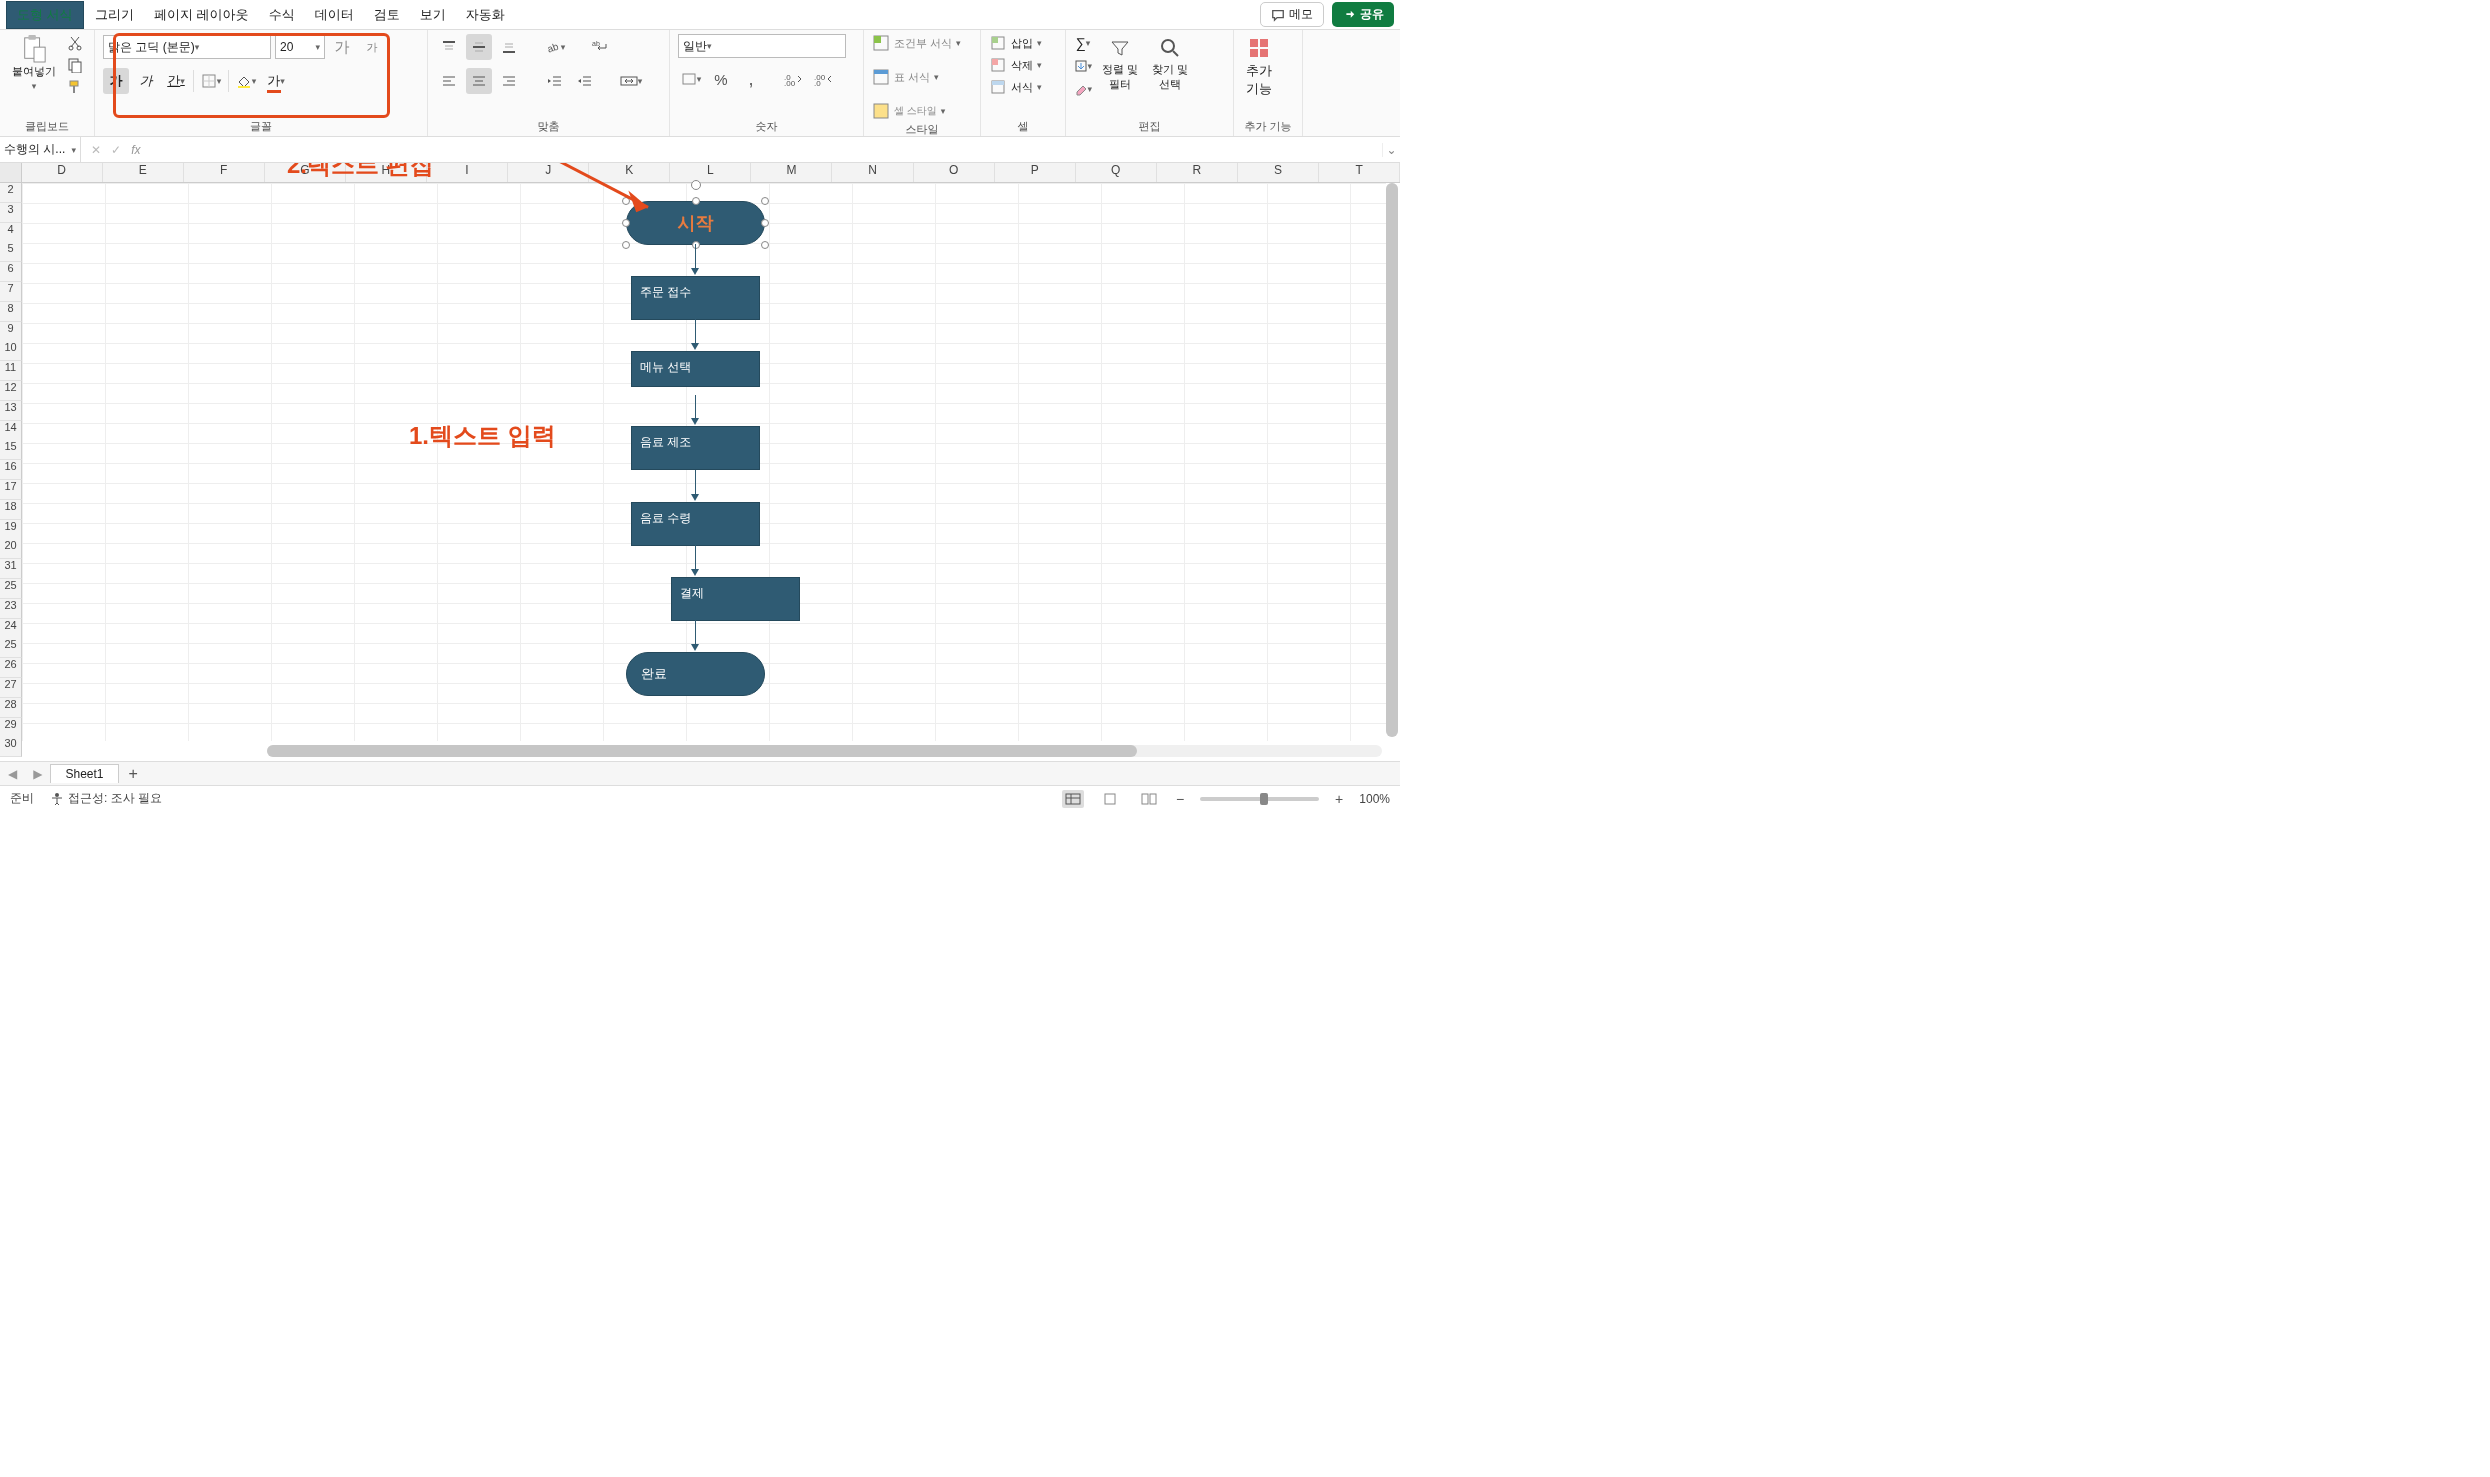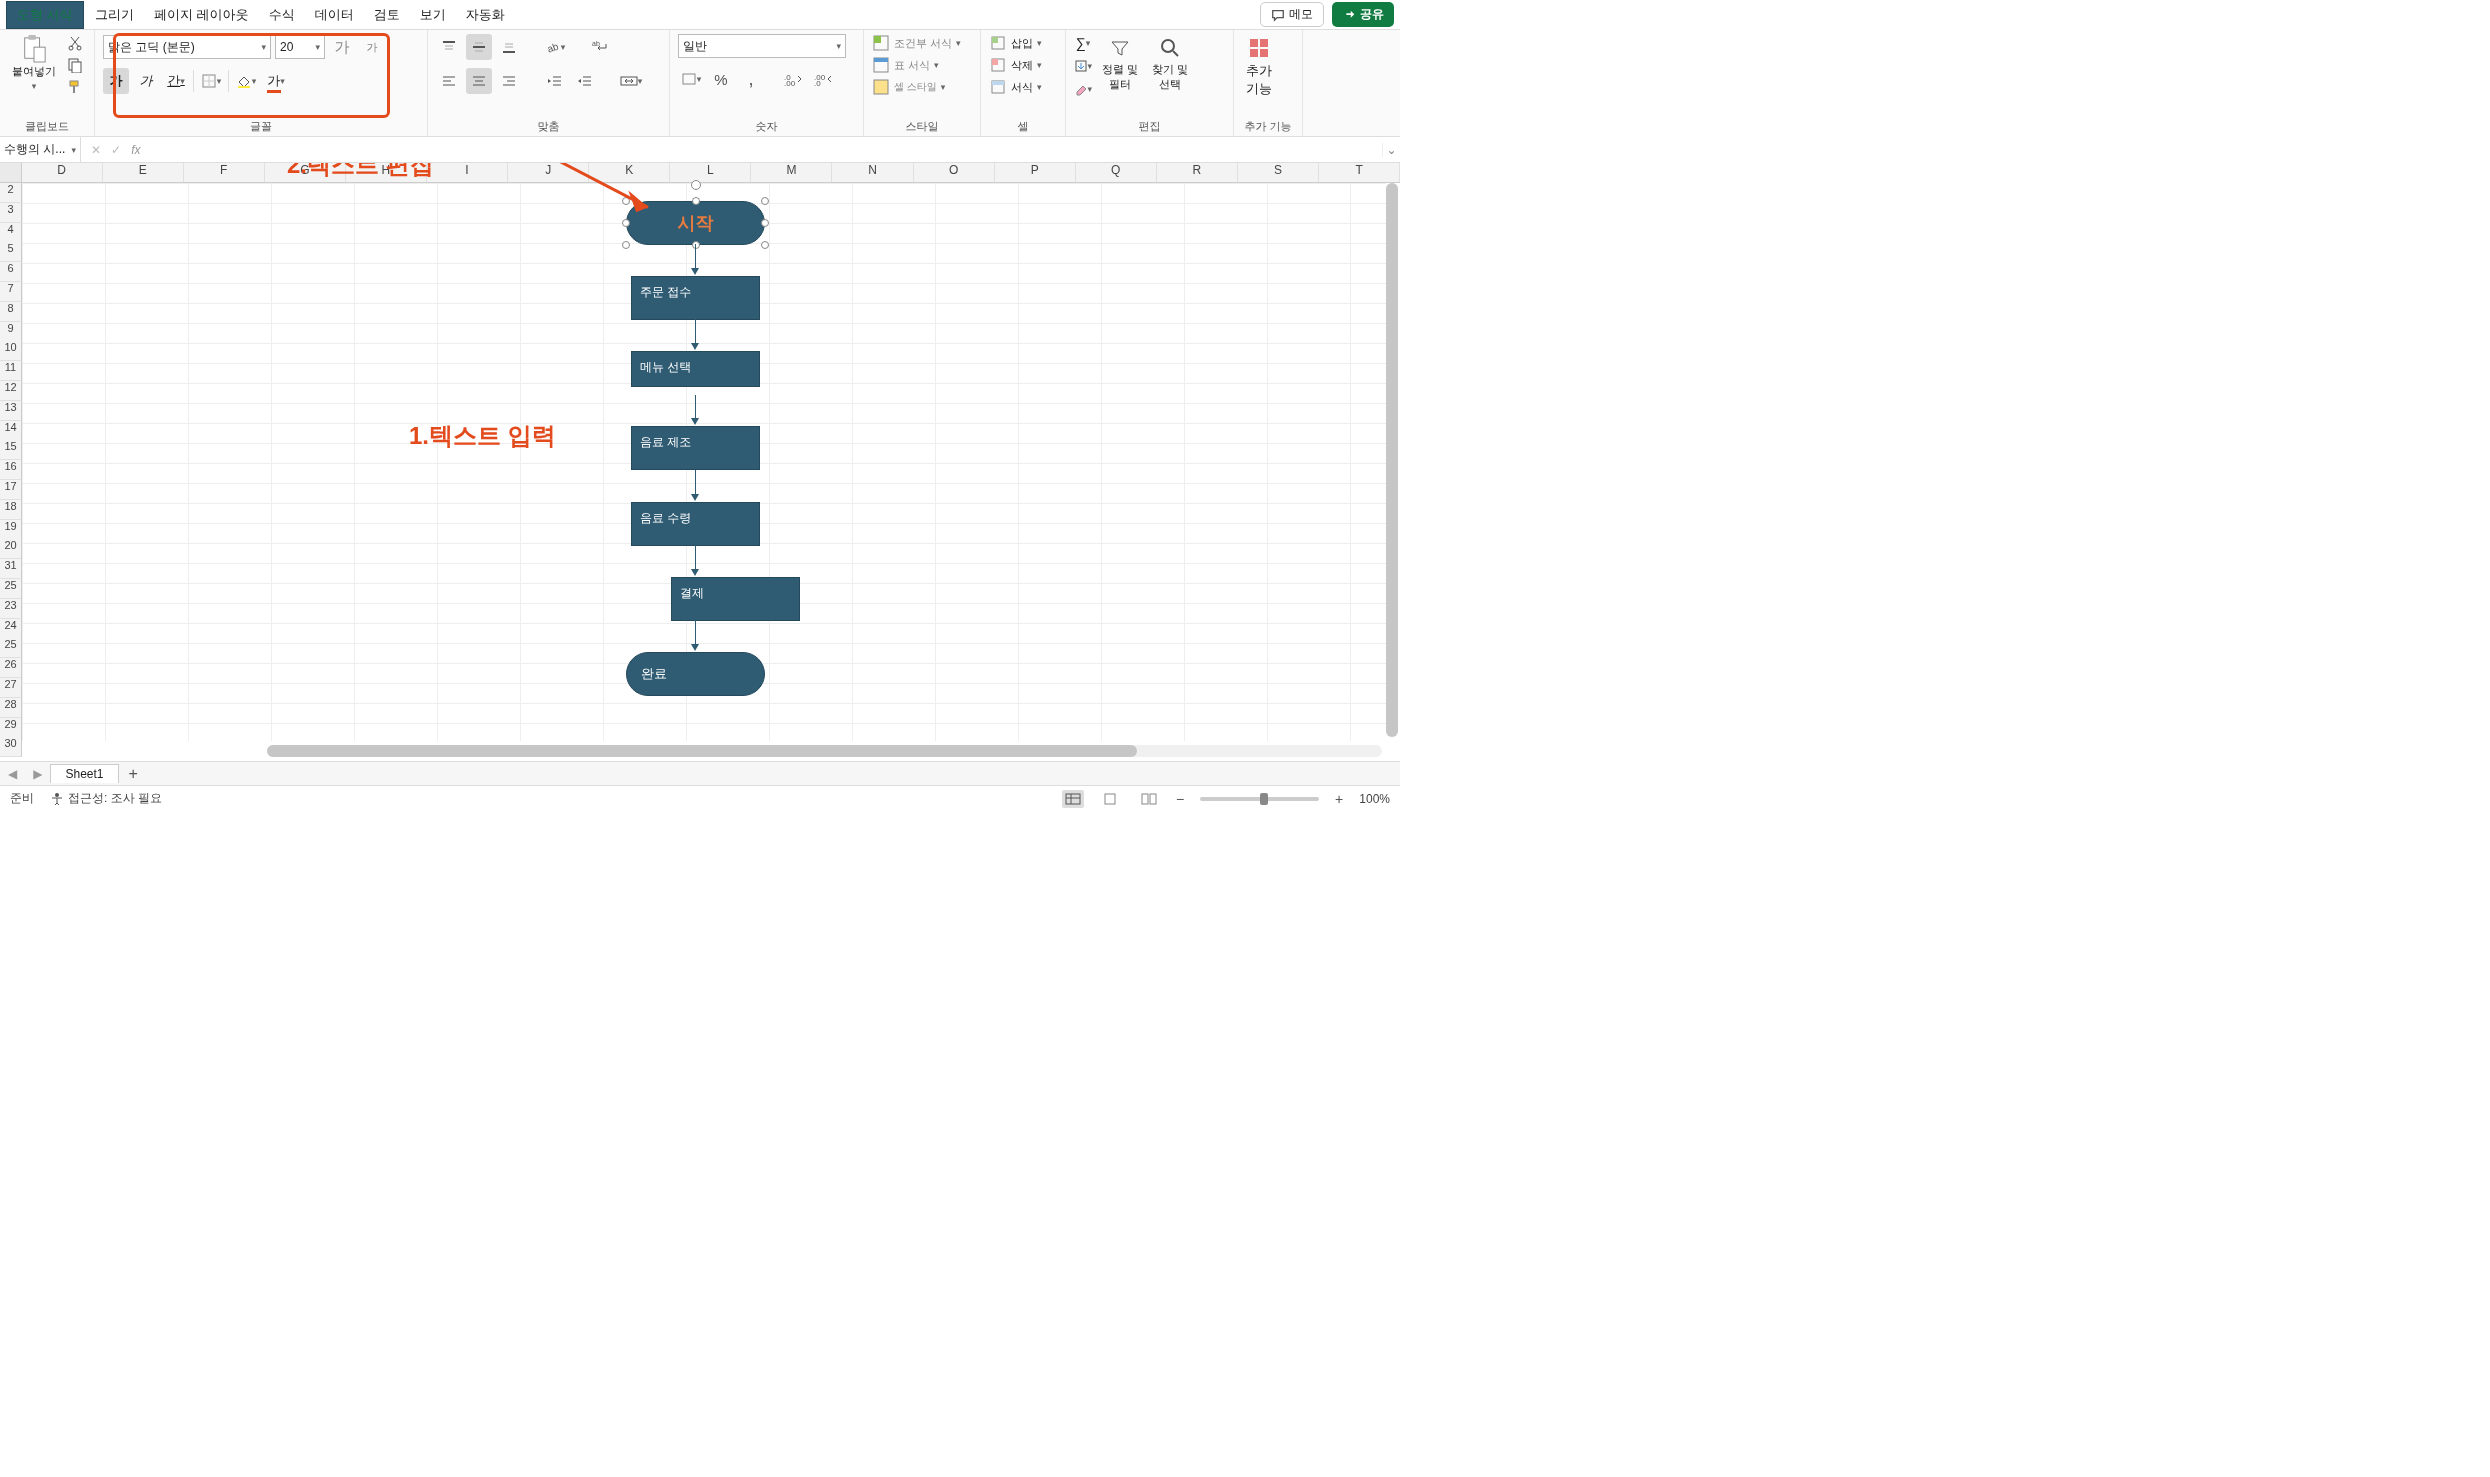--- a/index.html
+++ b/index.html
@@ -19,21 +19,21 @@
 .ribbon-group { border-right: 1px solid #e5e5e5; padding: 4px 8px 2px 8px; display: flex; flex-direction: column; }
 .ribbon-group .body { flex: 1; display: flex; align-items: flex-start; gap: 6px; }
 .ribbon-group .label { text-align: center; font-size: 11px; color: #555; padding-top: 2px; }
 .big-btn { display: flex; flex-direction: column; align-items: center; gap: 2px; padding: 2px 4px; font-size: 11px; }
 .icon-box { width: 26px; height: 26px; display: flex; align-items: center; justify-content: center; }
 .small-col { display: flex; flex-direction: column; gap: 4px; }
 .sm-icon { width: 18px; height: 18px; display:flex; align-items:center; justify-content:center; }
 
 
 .font-row { display: flex; gap: 4px; align-items: center; }
-.font-select { width: 168px; height: 24px; border: 1px solid #bbb; background: #fff; font-size: 12px; padding: 0 4px; display:flex; align-items:center; justify-content:space-between; }
+.font-select { width: 168px; height: 24px; border: 1px solid #bbb; background: #fff; font-size: 12px; padding: 0 4px; display:flex; align-items:center; }
 .size-select { width: 50px; height: 24px; border: 1px solid #bbb; background: #fff; font-size: 12px; padding: 0 4px; display:flex; align-items:center; justify-content:space-between; }
 .toolbar-btn { width: 26px; height: 26px; display:flex; align-items:center; justify-content:center; border-radius:3px; font-size:13px; }
 .toolbar-btn.active { background: #d8d8d8; }
 .red-highlight { position:absolute; border: 3.5px solid #e34a1c; border-radius: 6px; pointer-events:none; }
 
 
 .formula-bar { display:flex; align-items:center; height: 26px; border-bottom: 1px solid #ddd; }
 .name-box { width: 81px; border-right:1px solid #ddd; padding:0 4px; font-size:12px; display:flex; align-items:center; justify-content:space-between; height:100%; white-space:nowrap; overflow:hidden; text-overflow:ellipsis; }
 .fx-icons { display:flex; gap:10px; padding:0 10px; color:#999; align-items:center; }
 .fx-input { flex:1; height:100%; border:none; outline:none; padding:0 6px; }
@@ -325,21 +325,21 @@
               <text x="0" y="14" font-size="8" fill="#555">.0</text>
               <path d="M17 4l-3 3 3 3" stroke="#555" fill="none"></path>
             </svg>
           </div>
       </div>
     </div>
     <div class="label">숫자</div>
   </div>
 
   <div class="ribbon-group" style="width:117px;">
-    <div class="body" style="flex-direction:column; gap:4px;">
+    <div class="body" style="flex-direction:column; gap:16px;">
       <div class="font-row">
           <span class="sm-icon">
             <svg width="16" height="16" viewBox="0 0 16 16">
               <rect x="1" y="1" width="14" height="14" fill="none" stroke="#888"></rect>
               <rect x="1" y="1" width="7" height="7" fill="#8bc34a"></rect>
             </svg>
           </span>
           <span style="font-size:11px;color:#888;">조건부 서식</span>
           <span class="chev"> ▾</span>
         </div>

